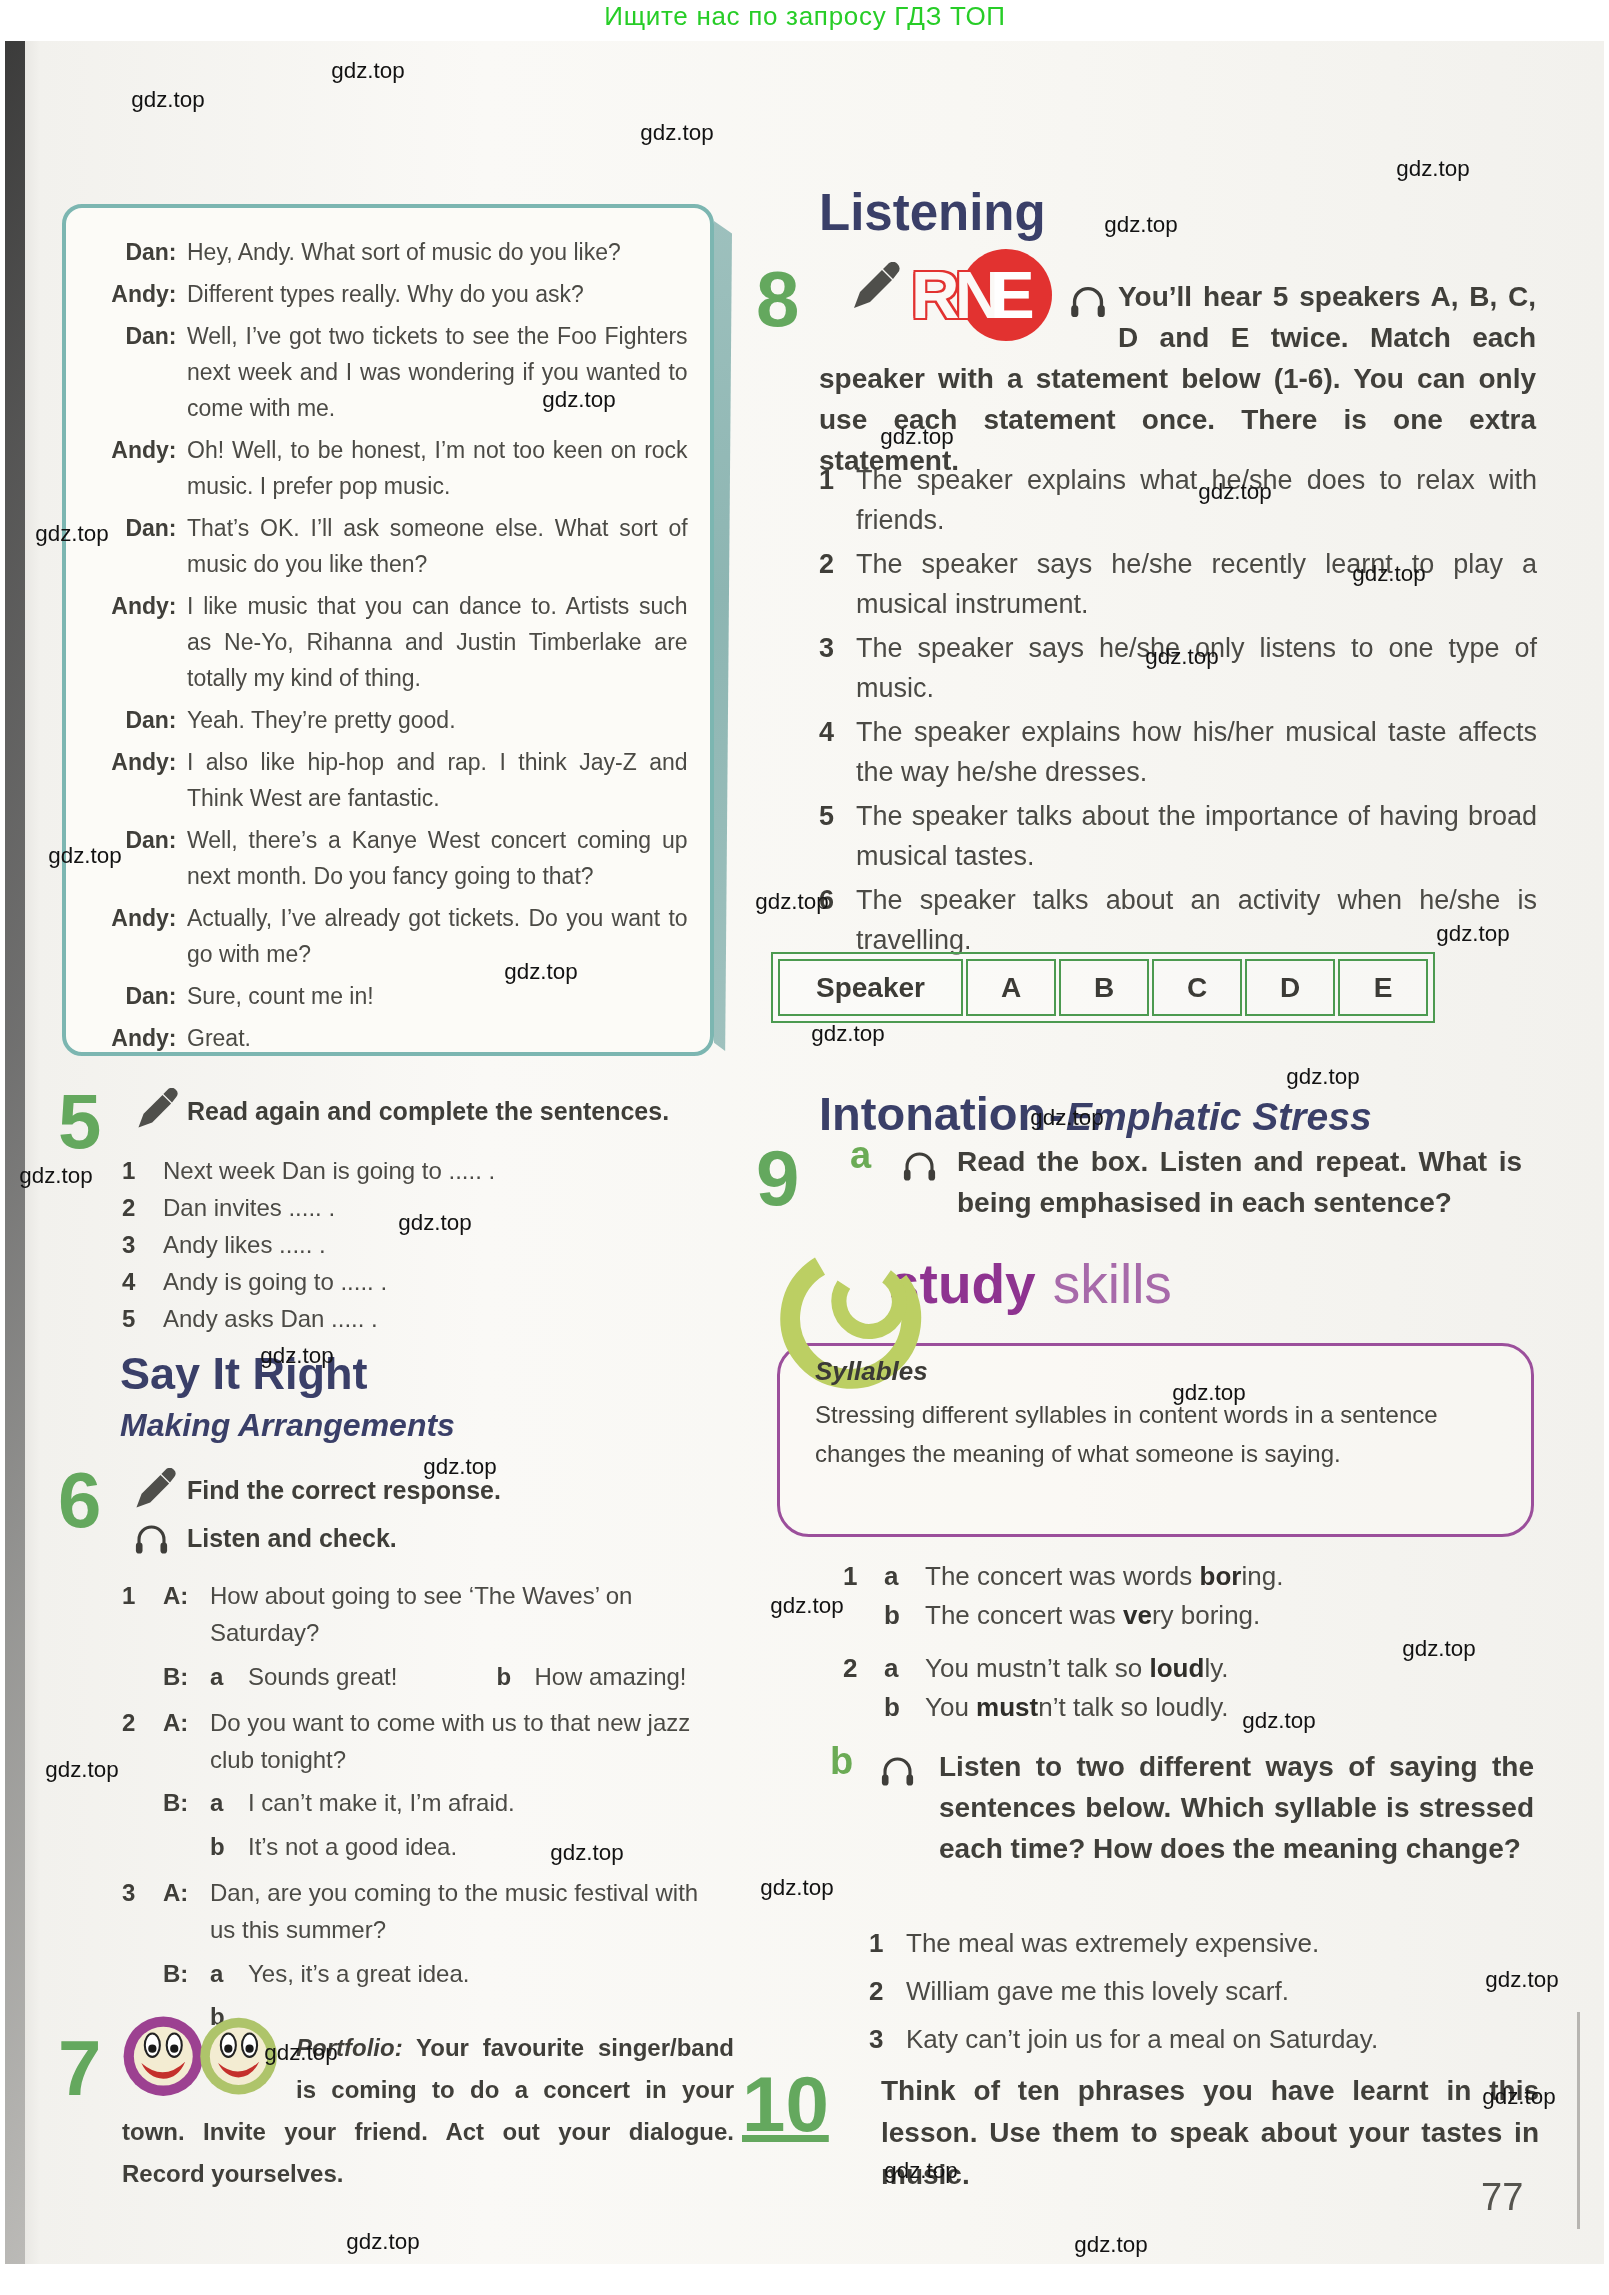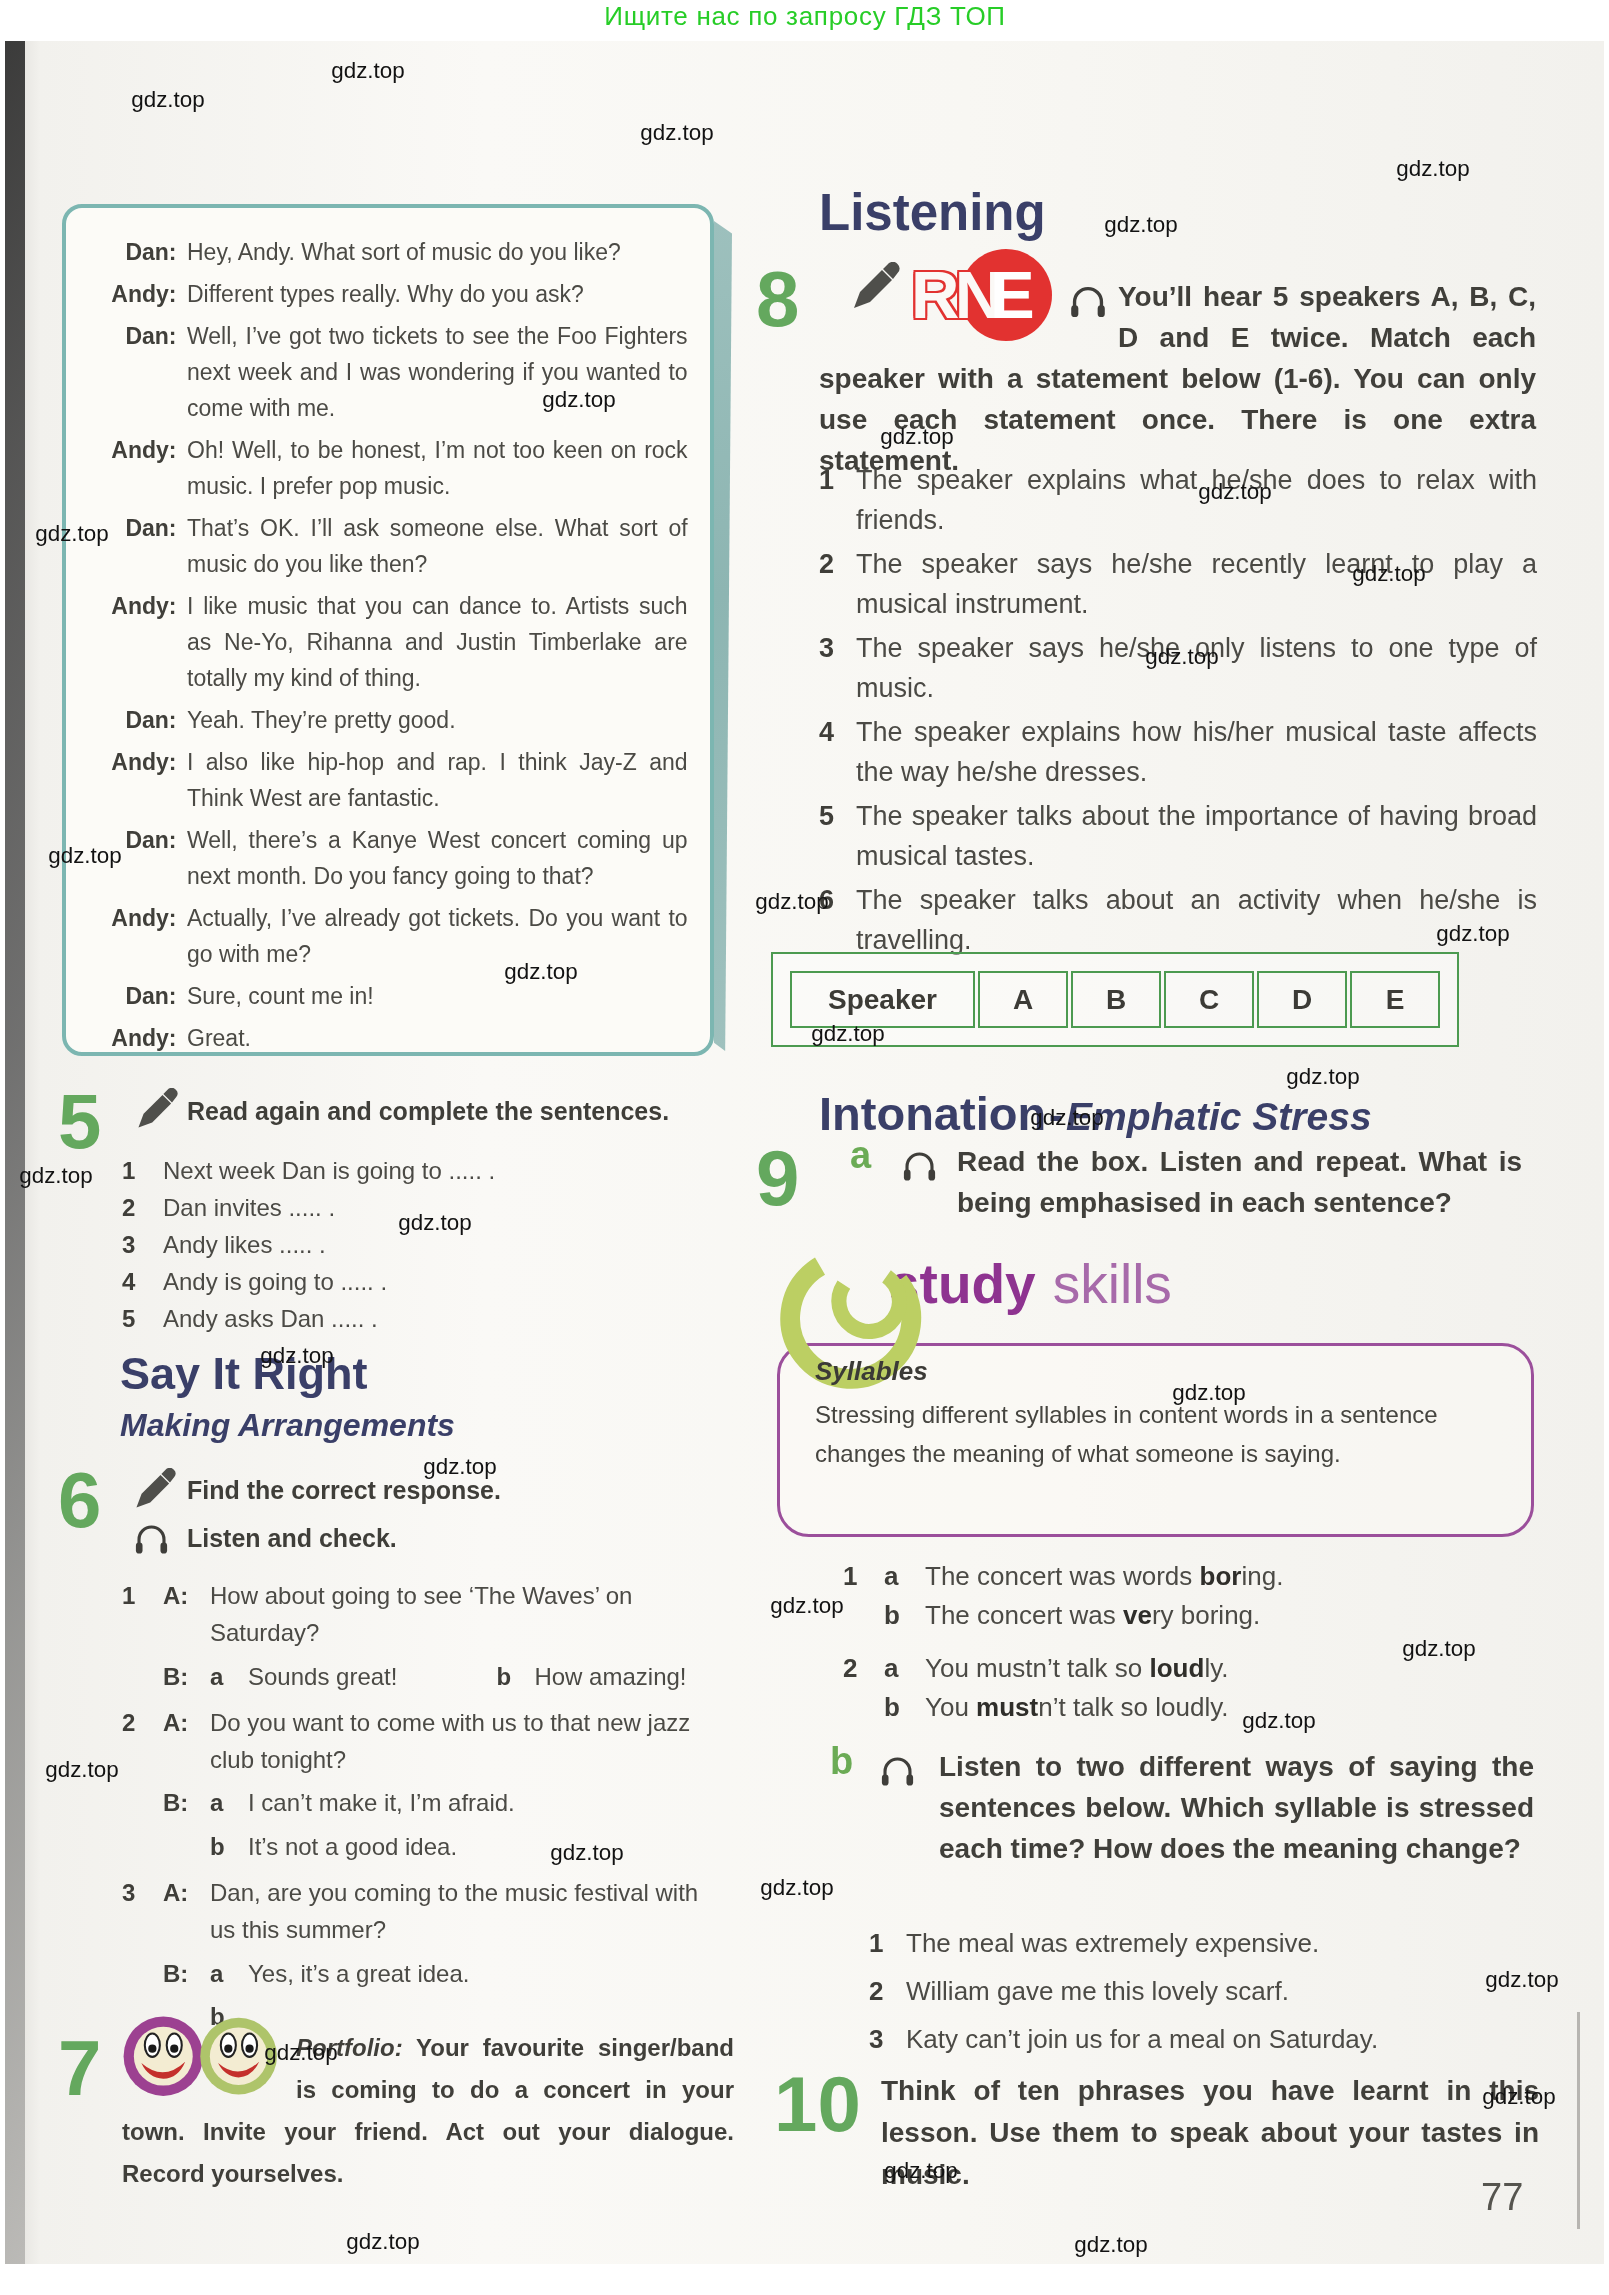--- a/index.html
+++ b/index.html
@@ -67,21 +67,21 @@
   .q-t.nofill{flex:none;}
   .gap-opt{display:inline-block;width:99px;}
   
   .stmt-row{display:flex;font-size:27px;line-height:40px;color:#4b4a45;margin-bottom:4px;}
   .stmt-n{flex:none;width:37px;font-weight:bold;color:#3f3e39;}
   .stmt-t{flex:1;text-align:justify;}
   .boldpara{font-weight:bold;color:#403f3a;text-align:justify;}
   
   .spk-table{
     position:absolute;left:771px;top:952px;
-    border:2.6px solid #4c9a50;padding:14px;background:rgba(255,255,255,.35);
+    border:2.6px solid #4c9a50;padding:2px;background:rgba(255,255,255,.35);
   }
   .spk-table table{border-collapse:separate;border-spacing:3.3px;}
   .spk-table td{
     border:2.6px solid #4c9a50;height:51px;font-size:28px;font-weight:bold;color:#3c3b36;
     text-align:center;vertical-align:middle;
   }
   .td-label{width:179px;}
   .td-letter{width:84px;}
   
   .ss-box{
@@ -418,21 +418,21 @@
   <div class="stmt-row" style="font-size:26px;margin-bottom:8px;">
       <span class="stmt-n">2</span>
       <span style="flex:1;">William gave me this lovely scarf.</span>
     </div>
   <div class="stmt-row" style="font-size:26px;">
       <span class="stmt-n">3</span>
       <span style="flex:1;">Katy can’t join us for a meal on Saturday.</span>
     </div>
 </div>
 
-<div class="exnum" style="left:774px;top:2065px;">10</div>
+<div class="exnum" style="left:742px;top:2065px;text-decoration:underline;">10</div>
 <div class="abs boldpara" style="left:881px;top:2070px;width:658px;font-size:28px;line-height:42px;">Think of ten phrases you have learnt in this lesson. Use them to speak about your tastes in music.</div>
 
 <div class="pgnum">77</div>
 
 <div class="footer-links">gdz top // гдз топ // гдз top</div>
 
 <span class="wm" style="left:368px;top:58px;">gdz.top</span>
 <span class="wm" style="left:168px;top:87px;">gdz.top</span>
 <span class="wm" style="left:677px;top:120px;">gdz.top</span>
 <span class="wm" style="left:1433px;top:156px;">gdz.top</span>

